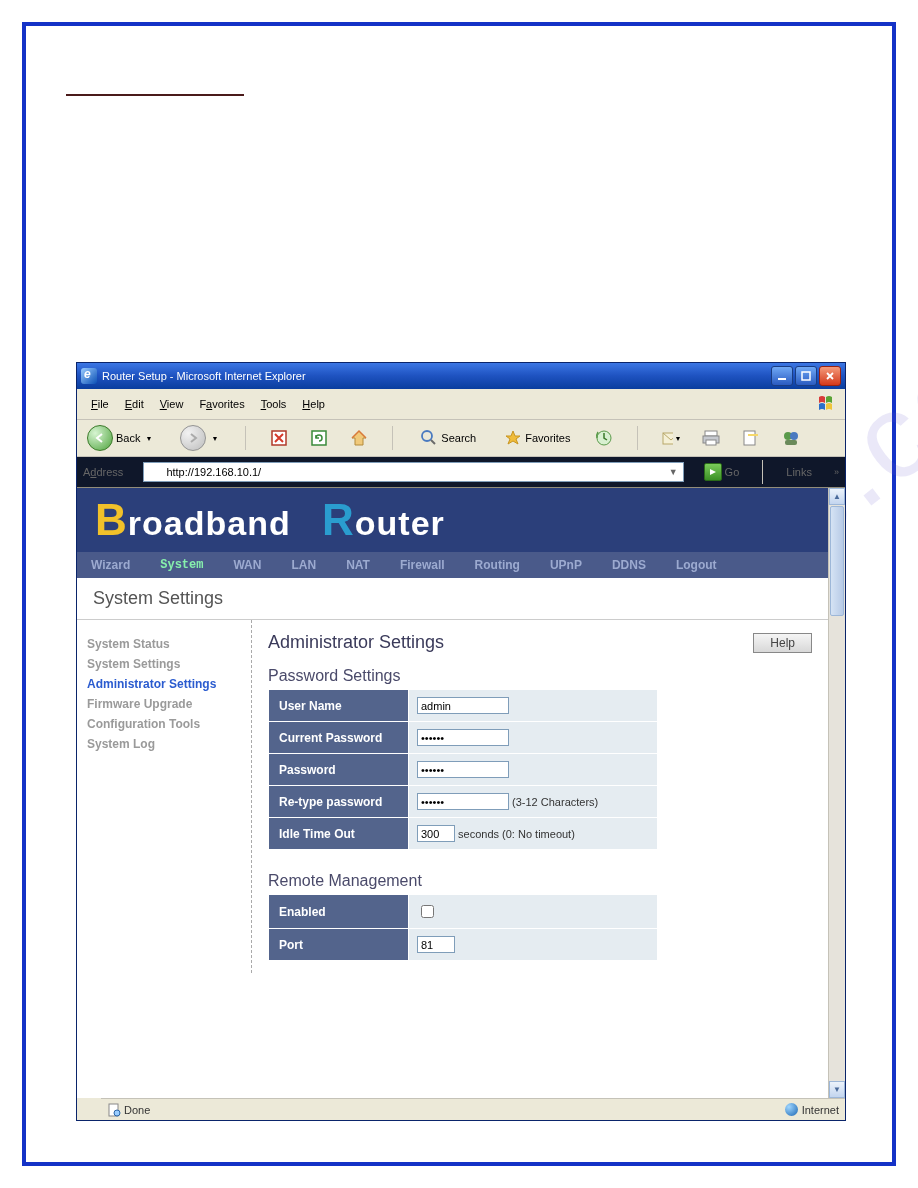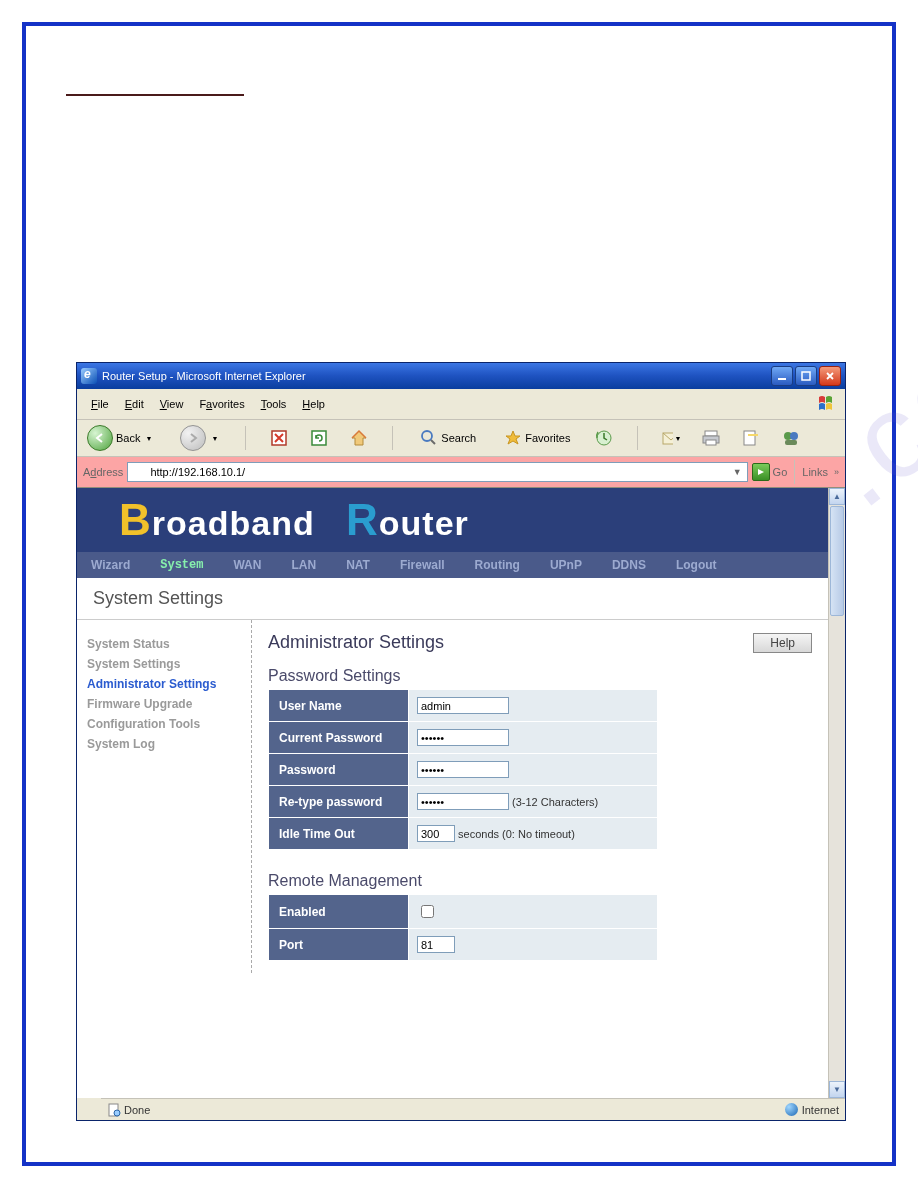--- a/index.html
+++ b/index.html
@@ -153,26 +153,26 @@
   }
   .tb-square {
     width:20px;height:20px;
     display:flex;align-items:center;justify-content:center;
   }
   .dropdown-caret {
     font-size:7px; color:#000; margin-left:2px;
   }
   
   .addressbar {
-    background: #fca5a5;
+    background: #0f172a;
     border-bottom: 1px solid #928d7a;
     display:flex;
     align-items:center;
     padding: 3px 6px;
-    gap: 4px;
+    gap: 20px;
     font-size: 11px;
     color:#666;
   }
   .url-input {
     flex:1;
     display:flex;
     align-items:center;
     background:#fff;
     border:1px solid #7f9db9;
     height:20px;
@@ -233,21 +233,20 @@
     padding: 8px 18px;
     height: 64px;
     display:flex;
     align-items:center;
   }
   .router-brand {
     font-family: "Trebuchet MS", Arial, sans-serif;
     font-size: 34px;
     font-weight: bold;
     letter-spacing:1px;
-    margin-left:24px;
   }
   .router-brand .big {
     font-size:44px;
     color:#f1c12a;
     vertical-align:baseline;
     font-weight:bold;
   }
   .router-brand .big2 {
     font-size:44px;
     color:#2a9dcf;

